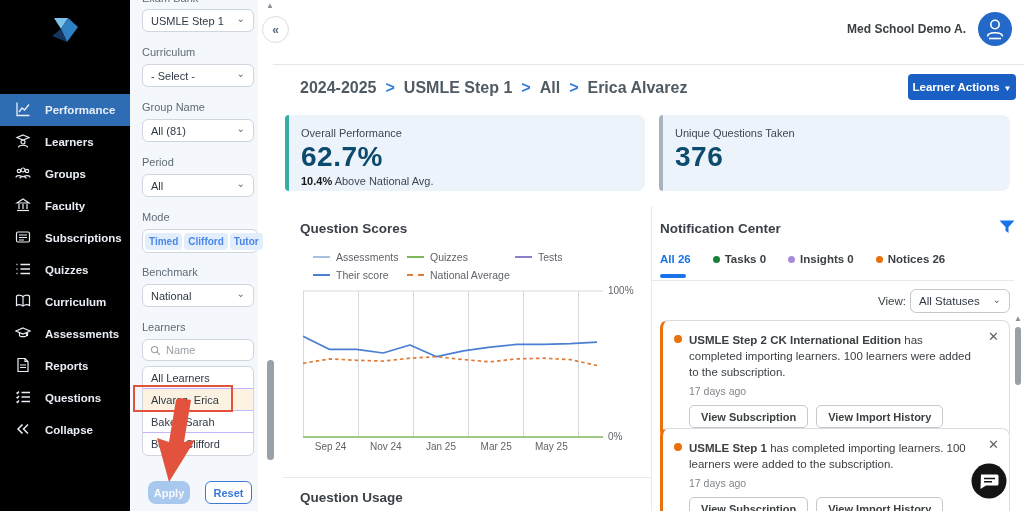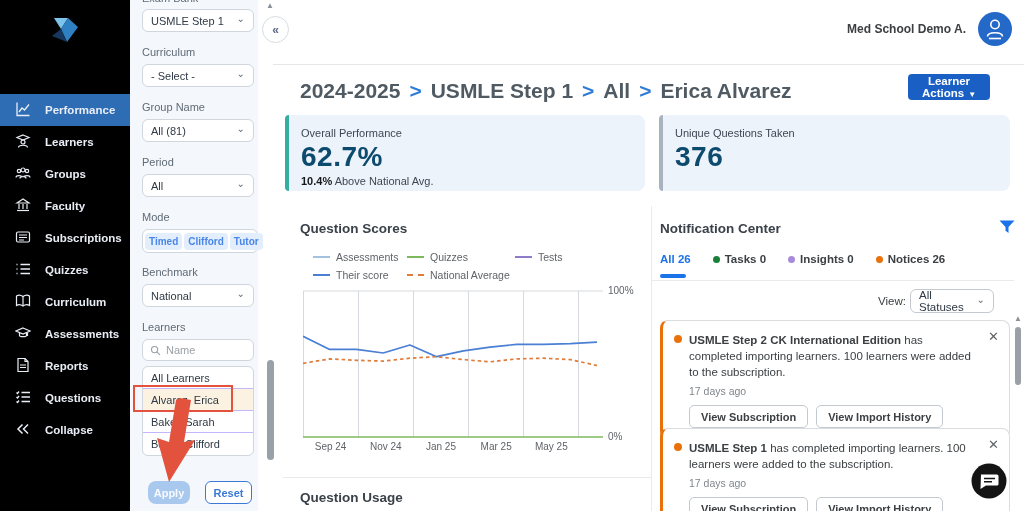--- a/index.html
+++ b/index.html
@@ -46,23 +46,23 @@
 
   
   .fscroll-arrow{left:266px;top:1px;font-size:8px;color:#8a9097}
   .fscroll-thumb{left:267px;top:360px;width:7px;height:100px;background:#98a0a8;border-radius:4px}
   .panel-toggle{left:262px;top:16px;width:27px;height:27px;border-radius:50%;background:#fff;
     border:1px solid #d8dce1;color:#5b6886;font-size:12px;font-weight:700;cursor:pointer;z-index:5;
     display:flex;align-items:center;justify-content:center;font-family:inherit}
   .username{right:58px;top:22px;font-size:12px;font-weight:700;color:#3c4043}
   .avatar{left:978px;top:12px;width:34px;height:34px;cursor:pointer}
   .hdr-divider{left:273px;top:64px;width:751px;height:1px;background:#e4e7ea}
-  .breadcrumb{left:300px;top:79px;font-size:21px;font-weight:700;color:#4f5a63;display:flex;gap:9px;align-items:center}
+  .breadcrumb{left:300px;top:79px;font-size:16px;font-weight:700;color:#4f5a63;display:flex;gap:9px;align-items:center}
   .breadcrumb .sep{color:#2e7cd6;font-weight:700}
-  .btn-learner-actions{left:908px;top:74px;width:82px;height:26px;background:#1a60c4;border:none;border-radius:4px;
+  .btn-learner-actions{left:908px;top:74px;width:108px;height:26px;background:#1a60c4;border:none;border-radius:4px;
     color:#fff;font-size:11.5px;font-weight:700;cursor:pointer;font-family:inherit}
   .btn-learner-actions .caret{font-size:8px;margin-left:4px}
 
   .stat-card{top:115px;height:76px;background:#edf3fa;border-radius:8px;padding:12px 0 0 16px}
   .stat-card .bar{position:absolute;left:0;top:0;width:4px;height:76px;border-radius:8px 0 0 8px}
   .stat-label{font-size:11px;color:#3f4752}
   .stat-value{font-size:28px;font-weight:700;color:#0c4a6e;margin-top:2px;letter-spacing:.5px}
   .stat-sub{font-size:11px;color:#3f4752;margin-top:2px}
   .stat-sub b{color:#15181c}
 
@@ -80,21 +80,21 @@
   .hdiv-left{left:283px;top:477px;width:368px;height:1px;background:#e8eaed}
 
   
   .nc-tabs{left:660px;top:253px;display:flex;gap:22px;font-size:11.5px;font-weight:600;color:#3c4043;align-items:center}
   .nc-tab{display:flex;align-items:center;gap:5px;cursor:pointer;white-space:nowrap}
   .nc-tab.active{color:#1a73e8;font-weight:700}
   .dot{width:7px;height:7px;border-radius:50%}
   .tab-underline{left:660px;top:274px;width:26px;height:4px;border-radius:2px;background:#1a73e8}
   .nc-divider{left:652px;top:280px;width:362px;height:1px;background:#e8eaed}
   .view-label{left:878px;top:295px;font-size:11.5px;color:#3c4043}
-  .view-select{left:910px;top:289px;width:84px;height:24px;background:#fff;border:1px solid #c4c9cf;border-radius:6px;
+  .view-select{left:910px;top:289px;width:100px;height:24px;background:#fff;border:1px solid #c4c9cf;border-radius:6px;
     display:flex;align-items:center;padding:0 8px;font-size:11.5px;color:#2f3945;cursor:pointer}
   .view-select .chev{margin-left:auto;font-size:10px;color:#5f6b76;transform:translateY(-2px)}
   .notif{left:660px;width:350px;background:#fff;border:1px solid #dadce0;border-radius:8px;
     border-left:3px solid #e8710a;padding:11px 30px 10px 26px}
   .notif .ndot{position:absolute;left:11px;top:14px;width:8px;height:8px;border-radius:50%;background:#e8710a}
   .ntext{font-size:11.5px;color:#3c4043;line-height:1.4}
   .ntime{font-size:10.5px;color:#80868b;margin-top:5px}
   .nbtns{display:flex;gap:8px;margin-top:8px}
   .nbtn{background:#fff;border:1px solid #c4c9cf;border-radius:5px;height:23px;padding:0 11px;
     font-size:11px;font-weight:600;color:#3c4043;cursor:pointer;font-family:inherit}

